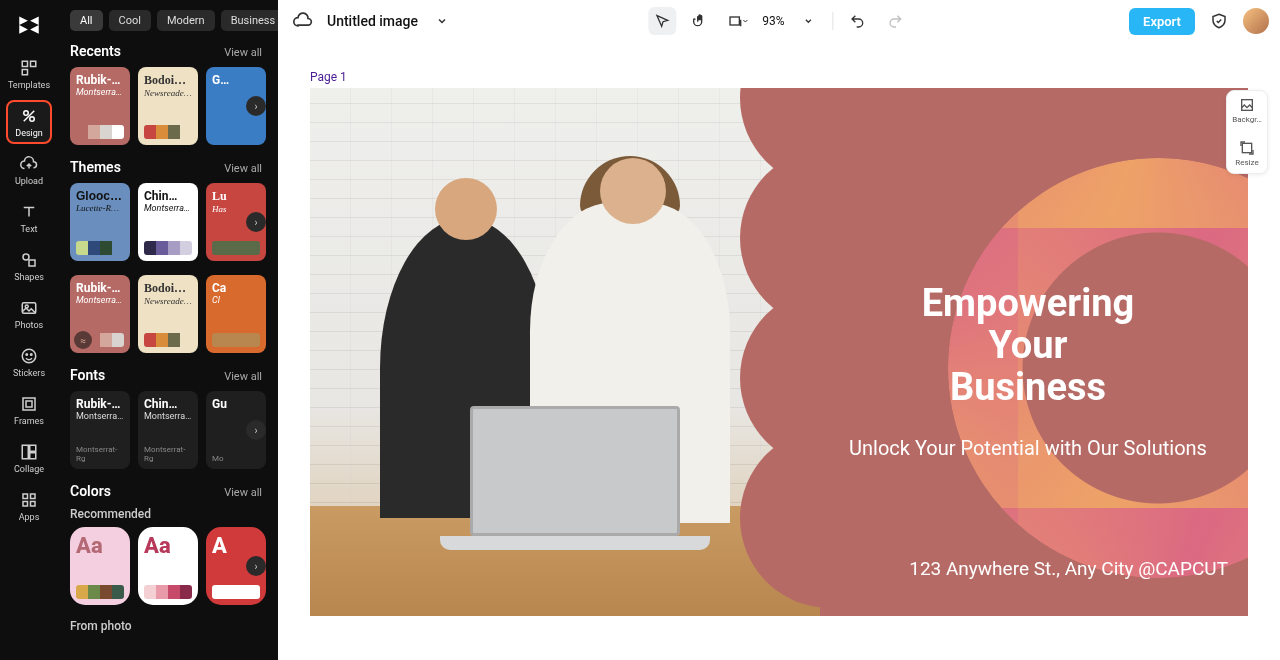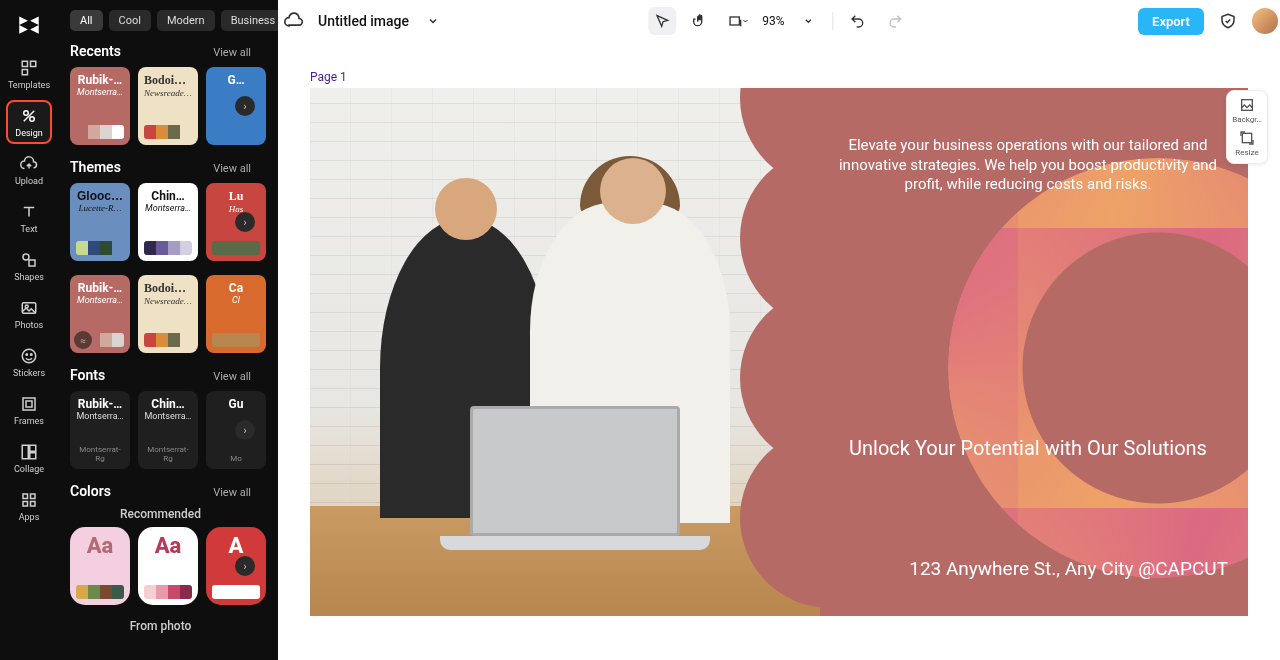--- a/index.html
+++ b/index.html
@@ -2,42 +2,42 @@
 <html><head>
 <meta charset="utf-8">
 <style>
 * { margin: 0; padding: 0; box-sizing: border-box; font-family: -apple-system, BlinkMacSystemFont, "Segoe UI", Roboto, sans-serif; }
 body { width: 1280px; height: 660px; overflow: hidden; background: #fff; display: flex; }
 .rail { width: 58px; background: #0e0e0e; display: flex; flex-direction: column; align-items: center; padding-top: 8px; gap: 4px; }
 .logo { width: 32px; height: 32px; display: flex; align-items: center; justify-content: center; margin-bottom: 8px; }
 .rail-item { width: 46px; height: 44px; display: flex; flex-direction: column; align-items: center; justify-content: center; color: #cfcfcf; font-size: 9px; gap: 2px; cursor: pointer; border-radius: 8px; }
 .rail-item.active { border: 2px solid #ff4a2e; background: #1a1a1a; color: #fff; }
 .rail-icon { width: 20px; height: 20px; display: flex; align-items: center; justify-content: center; }
-.panel { width: 220px; background: #0e0e0e; color: #eee; padding: 10px 27px 0 12px; overflow-y: auto; text-align: center; }
+.panel { width: 220px; background: #0e0e0e; color: #eee; padding: 10px 16px 0 12px; overflow-y: auto; }
 .chips { display: flex; gap: 6px; margin-bottom: 12px; align-items: center; }
 .chip { background: #2a2a2a; color: #ddd; font-size: 11px; padding: 4px 10px; border-radius: 5px; cursor: pointer; }
 .chip.active { background: #3a3a3a; color: #fff; }
 .section-head { display: flex; justify-content: space-between; align-items: baseline; margin: 6px 0 8px 0; }
 .section-title { font-size: 14px; font-weight: 600; color: #fff; }
 .view-all { font-size: 11px; color: #aaa; cursor: pointer; }
 .cards { display: flex; gap: 8px; margin-bottom: 14px; position: relative; }
 .card { width: 60px; height: 78px; border-radius: 8px; padding: 6px; display: flex; flex-direction: column; justify-content: space-between; cursor: pointer; flex-shrink: 0; overflow: hidden; }
 .card-title { font-size: 12px; font-weight: 700; white-space: nowrap; overflow: hidden; text-overflow: ellipsis; }
 .card-sub { font-size: 9px; white-space: nowrap; overflow: hidden; text-overflow: ellipsis; font-style: italic; }
 .swatches { display: flex; gap: 0; height: 14px; border-radius: 3px; overflow: hidden; }
 .sw { flex: 1; }
 .card-tag { font-size: 8px; color: #888; }
 .font-card { background: #1f1f1f; }
 .font-card .card-title { color: #fff; }
 .font-card .card-sub { color: #ddd; font-style: normal; }
 .font-card .card-tag { font-size: 8px; }
 .color-card { padding: 6px; border-radius: 15px; }
 .aa { font-size: 22px; font-weight: 800; }
 .scroll-btn { position: absolute; right: -4px; top: 50%; transform: translateY(-50%); width: 20px; height: 20px; background: #2a2a2a; border-radius: 50%; display:flex; align-items:center; justify-content:center; color:#ccc; font-size:10px; cursor:pointer; z-index:2;}
-.topbar { position: absolute; left: 278px; right: 0; top: 0; height: 42px; background: #fff; display: flex; align-items: center; padding: 0 2px; gap: 10px; }
+.topbar { position: absolute; left: 278px; right: 0; top: 0; height: 42px; background: #fff; display: flex; align-items: center; padding: 0 11px; gap: 10px; }
 .top-left { display:flex; align-items:center; gap:10px; }
 .doc-title { font-size: 14px; color: #111; font-weight: 500; }
 .top-center { position:absolute; left:50%; transform:translateX(-50%); display:flex; align-items:center; gap:10px; }
 .tbtn { width:28px; height:28px; display:flex; align-items:center; justify-content:center; color:#333; cursor:pointer; border-radius:6px; }
 .tbtn.active { background:#eef0f2; }
 .zoom { font-size:12px; color:#111; }
 .vdiv { width:1px; height:18px; background:#e2e2e2; }
 .top-right { margin-left:auto; display:flex; align-items:center; gap:10px; }
 .export-btn { background:#29b6f6; color:#fff; font-size:13px; font-weight:600; padding:6px 14px; border-radius:6px; cursor:pointer; border:none;}
 .avatar { width:26px; height:26px; border-radius:50%; background: linear-gradient(135deg,#f7c181,#b0704a); }
@@ -57,21 +57,21 @@
 .laptop .base { width:270px; height:14px; background:#d8d9da; border-radius:0 0 10px 10px; }
 .desk { position:absolute; left:0; bottom:0; width:100%; height:110px; background: linear-gradient(180deg,#c99b63,#b8864f); }
 .scallop { position:absolute; left:430px; top:-40px; width:180px; height:620px; }
 .scallop div { width:180px; height:180px; background:#b66a65; border-radius:50%; margin-top:-40px; }
 .ring { position:absolute; right:-120px; top:70px; width:420px; height:420px; border-radius:50%; border:70px solid transparent; background: conic-gradient(from 200deg,#f4a968,#e06a86,#f4a968); -webkit-mask: radial-gradient(circle, transparent 135px, #000 136px); mask: radial-gradient(circle, transparent 135px, #000 136px); opacity:0.9;}
 .txt { position:absolute; color:#fff; text-align:center; width:400px; }
 .txt.body { right:20px; top:48px; font-size:15px; line-height:1.3; }
 .txt.head { right:20px; top:195px; font-size:38px; font-weight:700; line-height:1.1; }
 .txt.sub { right:20px; top:348px; font-size:20px; }
 .txt.addr { right:20px; bottom:36px; font-size:19px;text-align:right; }
-.side-tools { position:absolute; right:12px; top:48px; width:42px; background:#fff; border:1px solid #eee; border-radius:8px; box-shadow:0 1px 4px rgba(0,0,0,0.08); display:flex; flex-direction:column; align-items:center; padding:6px 0; gap:6px; }
+.side-tools { position:absolute; right:12px; top:48px; width:42px; background:#fff; border:1px solid #eee; border-radius:8px; box-shadow:0 1px 4px rgba(0,0,0,0.08); display:flex; flex-direction:column; align-items:center; padding:6px 0; gap:16px; }
 .side-tool { width:38px; display:flex; flex-direction:column; align-items:center; font-size:8px; color:#555; cursor:pointer; gap:2px;}
 .collapse-tab { position:absolute; left:278px; top:320px; width:10px; height:44px; background:#0e0e0e; border-radius:0 6px 6px 0; cursor:pointer; display:flex; align-items:center; justify-content:center; color:#666; font-size:9px;}
 </style>
 </head>
 <body>
 
 <div class="rail">
   <div class="logo">
     <svg width="26" height="26" viewBox="0 0 24 24">
         <path fill="#fff" d="M3 5l8 4-8 4V5zm18 0v8l-8-4 8-4zM3 13l8 4-8 4v-8zm18 0v8l-8-4 8-4z"></path>
@@ -447,21 +447,21 @@
           <div class="base"></div>
         </div>
     </div>
     <div class="scallop">
         <div></div>
         <div></div>
         <div></div>
         <div></div>
       </div>
     <div class="ring"></div>
-    <div class="txt body">Elevate your business operations with our tailored and innovative strategies. We help you boost productivity and profit, while reducing costs and risks.</div>
+    <div class="txt head"><span>Empowering</span><br><span>Your</span><br><span>Business</span></div>
     <div class="txt sub">Unlock Your Potential with Our Solutions</div>
     <div class="txt addr">123 Anywhere St., Any City @CAPCUT</div>
   </div>
   <div class="side-tools">
     <div class="side-tool">
         <svg width="16" height="16" viewBox="0 0 24 24" fill="none" stroke="#555" stroke-width="2">
           <rect x="4" y="4" width="16" height="16"></rect>
           <path d="M4 16l4-4 4 4 4-4 4 4"></path>
         </svg>
         <span>Backgr…</span>

